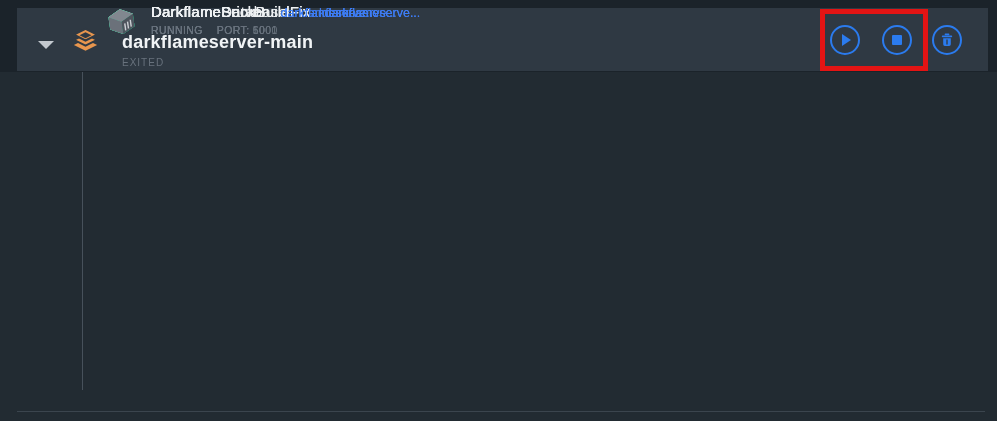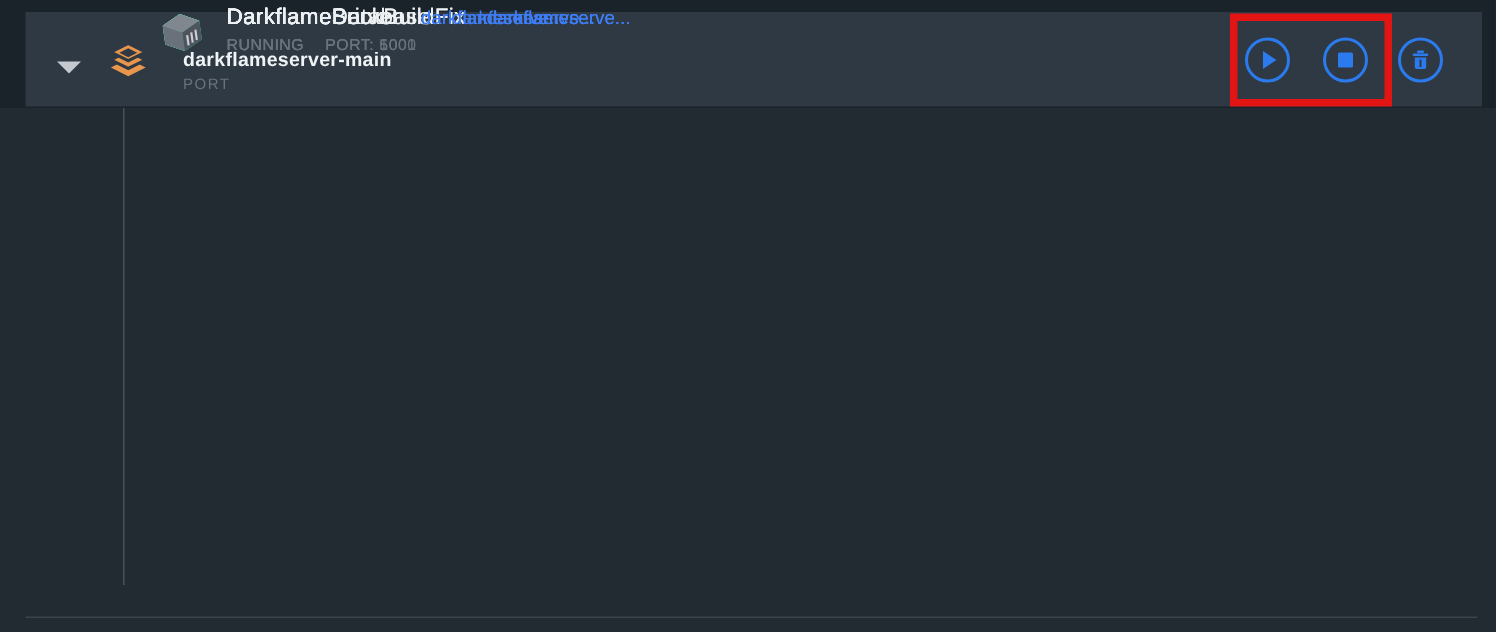--- a/index.html
+++ b/index.html
@@ -10,21 +10,21 @@
   
   .top-band { position:absolute; left:0; top:0; width:997px; height:72px; background:#1b232a; }
 
   
   .header-bar { position:absolute; left:17px; top:8px; width:971px; height:63px; background:#2f3943; }
   .caret { position:absolute; left:38px; top:41px; width:0; height:0;
            border-left:8px solid transparent; border-right:8px solid transparent;
            border-top:8px solid #c3c9cf; cursor:pointer; }
   .stack-icon { position:absolute; left:70px; top:25px; width:31px; height:31px; }
   .header-text { position:absolute; left:105px; top:24px; }
-  .header-title { font-size:13px; font-weight:600; color:#f1f4f6; letter-spacing:.2px; }
+  .header-title { font-size:18px; font-weight:600; color:#f1f4f6; letter-spacing:.2px; }
   .header-sub { margin-top:4px; font-size:10px; color:#68727d; letter-spacing:1px; }
 
   
   .action-btn { position:absolute; top:25px; width:30px; height:30px; border-radius:50%;
                 border:2px solid #2b7bee; background:transparent; display:flex;
                 align-items:center; justify-content:center; cursor:pointer; padding:0; }
   .btn-play  { left:830px; }
   .btn-stop  { left:882px; }
   .btn-trash { left:932px; }
   .play-glyph { width:0; height:0; margin-left:3px;
@@ -64,21 +64,21 @@
 </style>
 </head>
 <body>
 
 <div id="page">
   <div class="top-band"></div>
 
   <div class="header-bar">
     <div class="header-text">
       <div class="header-title">darkflameserver-main</div>
-      <div class="header-sub">PORT</div>
+      <div class="header-sub">EXITED</div>
     </div>
   </div>
 
   <div class="caret"></div>
 
   <svg class="stack-icon" viewBox="0 0 24 24">
     <polygon points="12,11 21,15.5 12,20 3,15.5" fill="#e8964e"></polygon>
     <polygon points="12,7 21,11.5 12,16 3,11.5" fill="#e8964e" stroke="#2f3943" stroke-width="1.6"></polygon>
     <polygon points="12,3 21,7.5 12,12 3,7.5" fill="#e8964e" stroke="#2f3943" stroke-width="1.6"></polygon>
     <polygon points="12,5.6 16.6,7.9 12,10.2 7.4,7.9" fill="#2f3943"></polygon>

